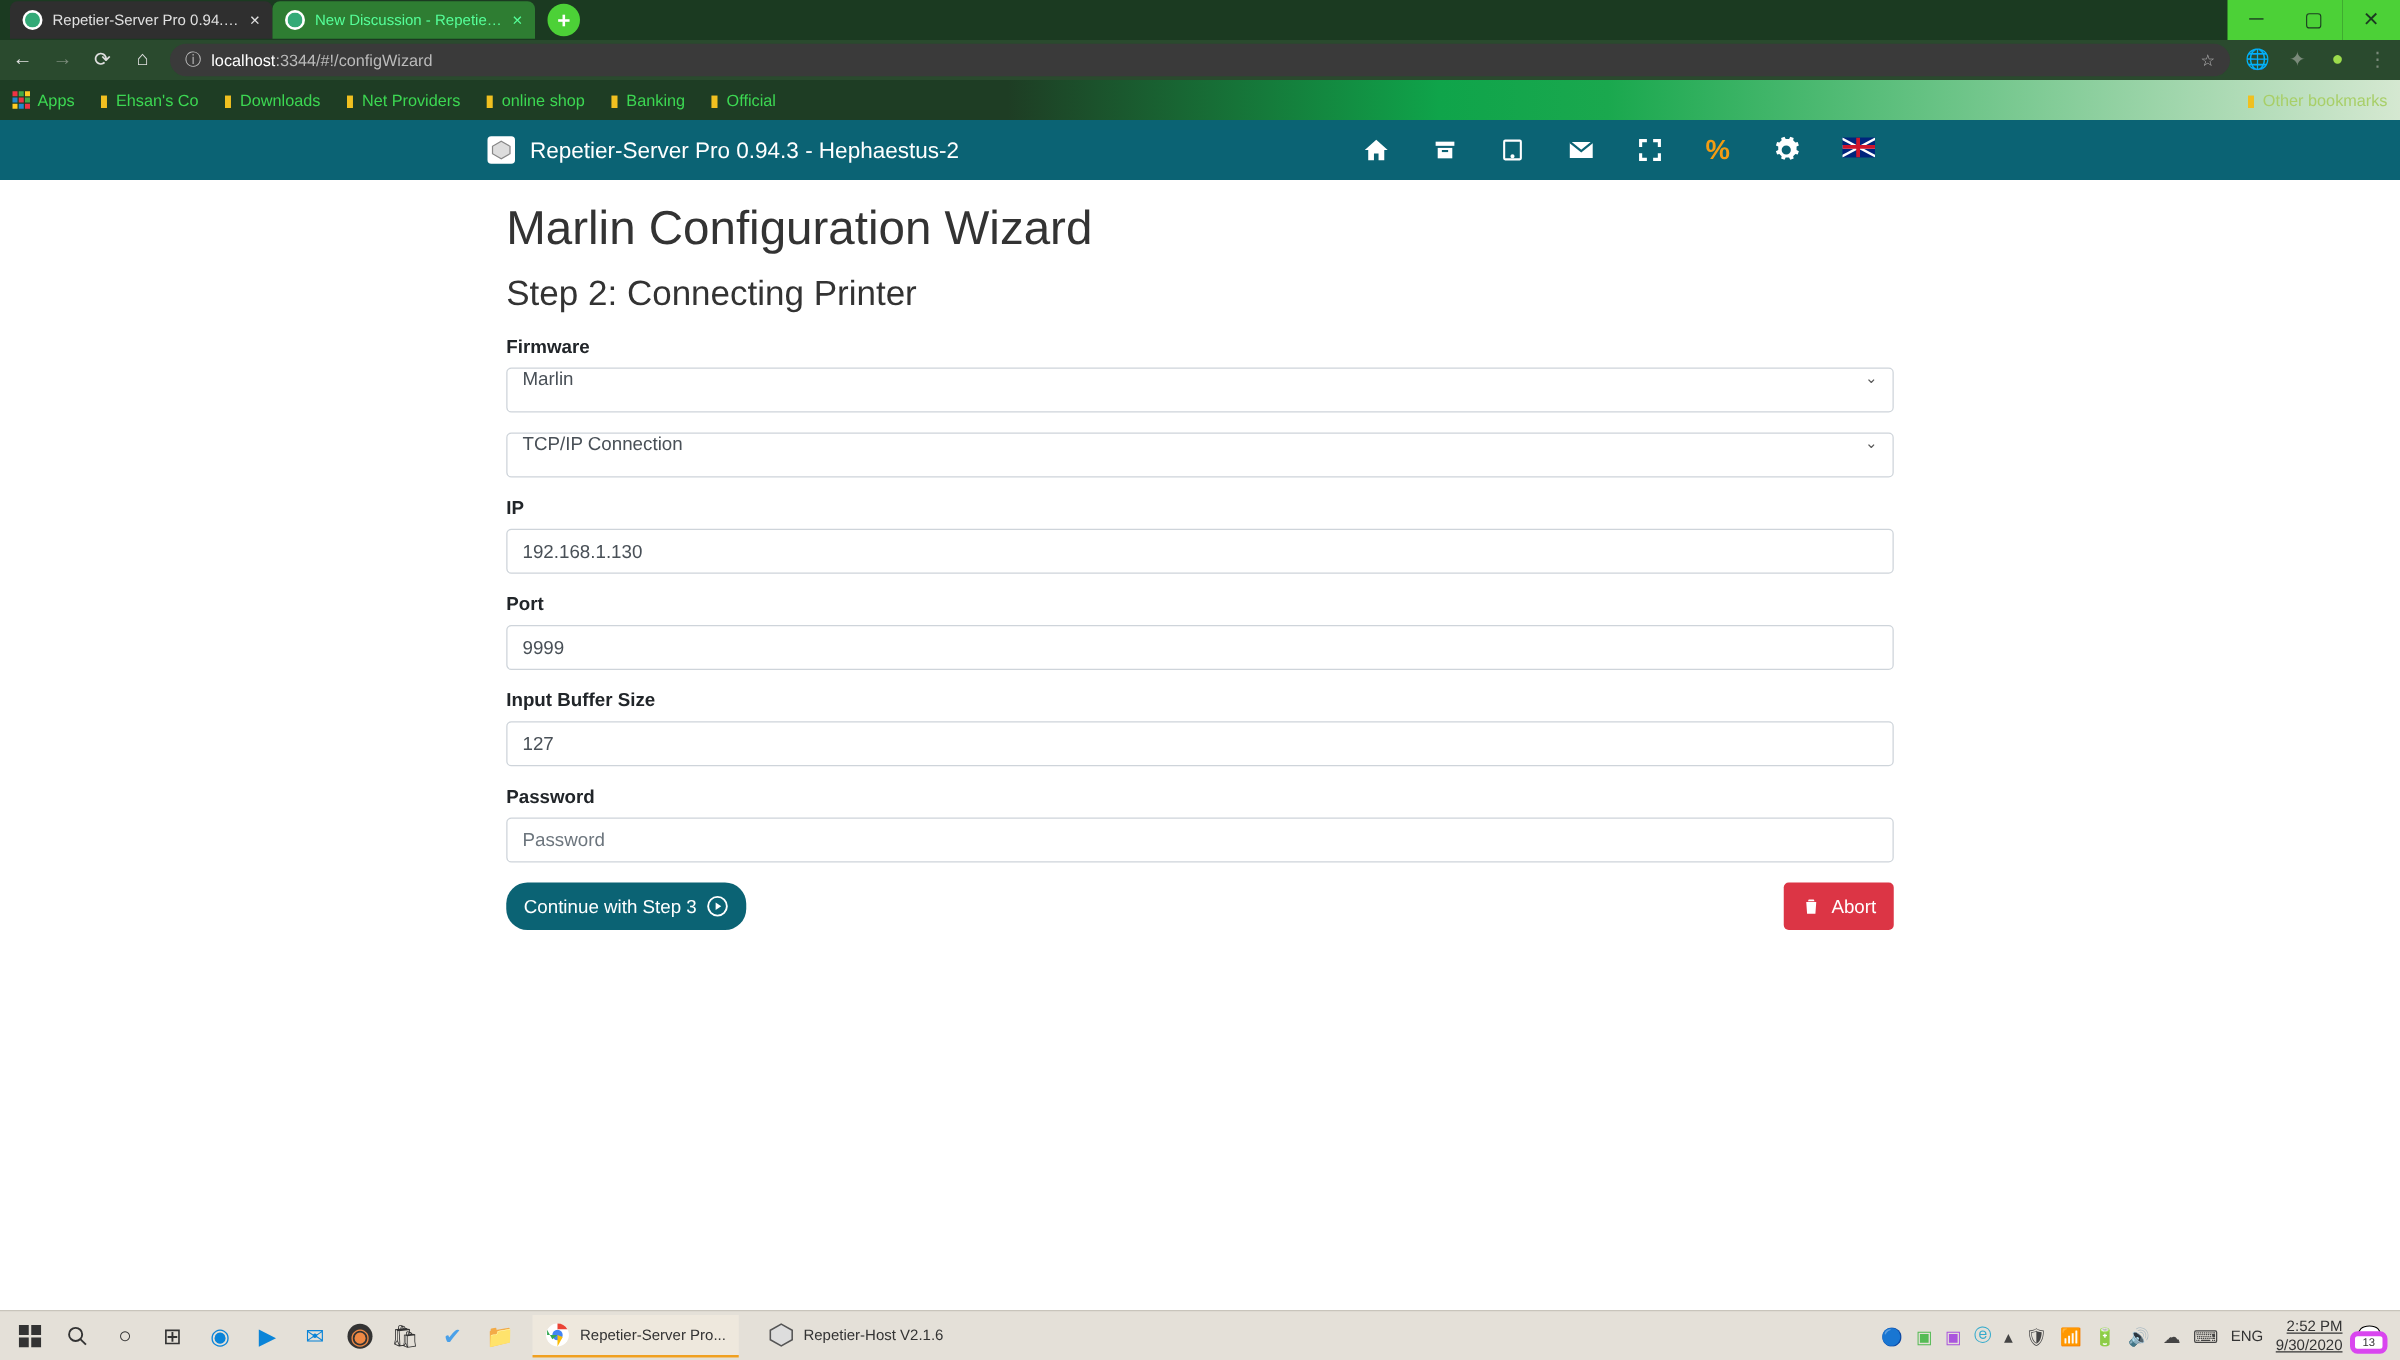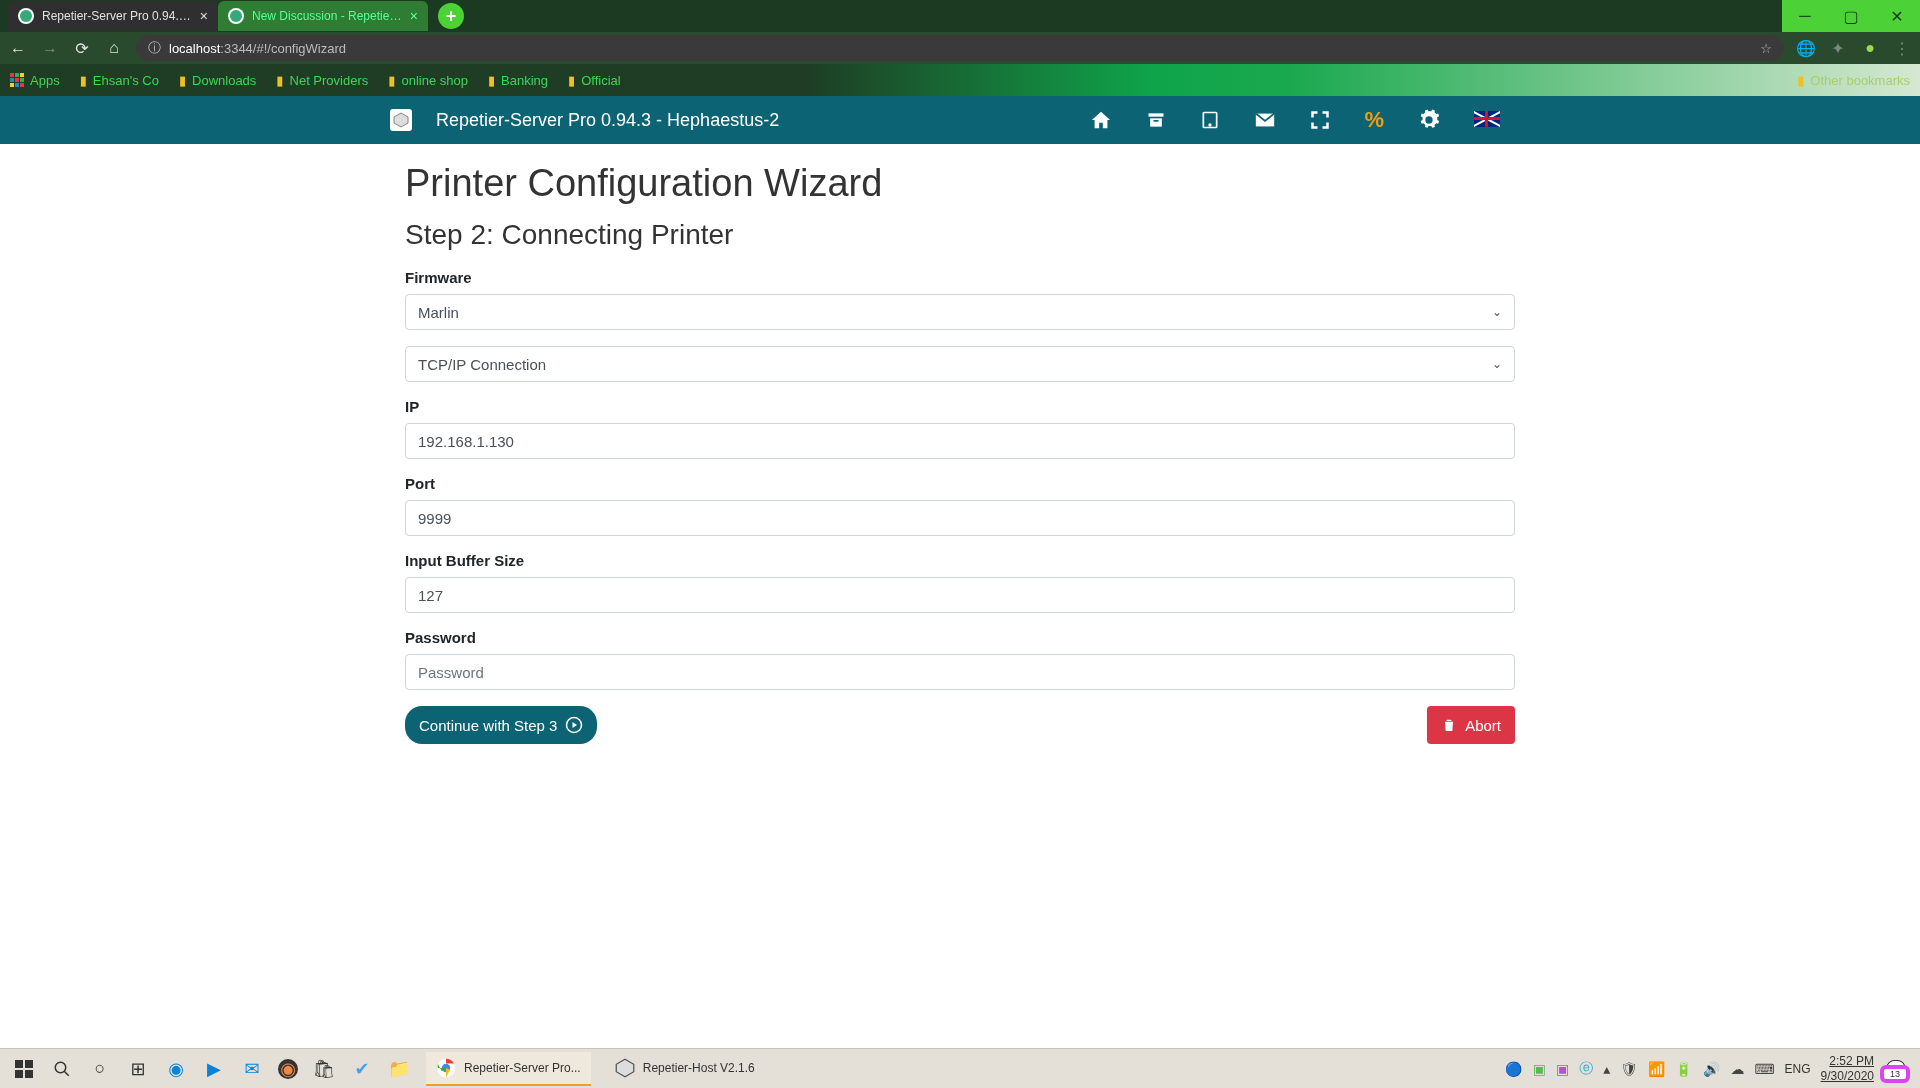--- a/index.html
+++ b/index.html
@@ -30,41 +30,41 @@
 .bm { display:flex; align-items:center; gap:6px; color:#3cd752; }
 .bm .folder { color:#f0c020; }
 .bm.apps { color:#3cd752; }
 .bm.apps .apps-ico { display:grid; grid-template-columns:repeat(3,4px); grid-template-rows:repeat(3,4px); gap:1px; }
 .bm.apps .apps-ico span { width:4px; height:4px; }
 .other-bm { margin-left:auto; color:#a8cf68; display:flex; align-items:center; gap:6px; }
 
 
 .app-nav { background:#0b6374; height:48px; display:flex; align-items:center; padding:0 30px 0 0; }
 .app-nav-inner { width:1110px; margin:0 auto; display:flex; align-items:center; height:48px; }
-.brand { display:flex; align-items:center; gap:24px; color:#fff; font-size:18px; }
+.brand { display:flex; align-items:center; gap:12px; color:#fff; font-size:18px; }
 .brand-logo { width:22px; height:22px; background:#fff; border-radius:3px; display:inline-flex; align-items:center; justify-content:center; }
 .nav-icons { margin-left:auto; display:flex; align-items:center; gap:34px; color:#fff; font-size:20px; }
 .nav-icons .pct { color:#f39c12; font-weight:bold; font-size:22px; }
 .flag { display:inline-block; width:26px; height:16px; background:linear-gradient(#00247d,#00247d); position:relative; overflow:hidden; }
 .flag::before, .flag::after { content:""; position:absolute; background:#fff; }
 .flag::before { width:100%; height:3px; top:6px; }
 .flag::after { width:3px; height:100%; left:11px; background:#cf142b; }
 .flag .diag1, .flag .diag2 { position:absolute; width:40px; height:2px; background:#fff; top:7px; left:-7px; }
 .flag .diag1 { transform:rotate(28deg); }
 .flag .diag2 { transform:rotate(-28deg); }
 .flag .red { position:absolute; width:100%; height:3px; background:#cf142b; top:6.5px; }
 
 
 .page { width:1110px; margin:0 auto; padding-top:18px; }
 h1 { font-size:38px; font-weight:500; color:#333; margin-bottom:14px; }
 h2 { font-size:28px; font-weight:500; color:#333; margin-bottom:18px; }
 .field { margin-bottom:16px; }
 .field label { display:block; font-size:15px; font-weight:600; color:#212529; margin-bottom:8px; }
 .field input, .field .select { width:100%; height:36px; border:1px solid #ced4da; border-radius:4px; padding:0 12px; font-size:15px; color:#495057; background:#fff; }
-.field .select { display:flex; align-items:center; justify-content:space-between; }
+.field .select { display:flex; align-items:flex-start; justify-content:space-between; }
 .field .select .chev { color:#555; font-size:12px; }
 .field input::placeholder { color:#6c757d; }
 .btn-row { display:flex; justify-content:space-between; margin-top:6px; }
 .btn { height:38px; padding:0 14px; border:none; border-radius:4px; font-size:15px; color:#fff; display:inline-flex; align-items:center; gap:8px; cursor:pointer; }
 .btn-primary { background:#0b6374;border-radius:17px; }
 .btn-danger { background:#dc3545; }
 
 
 .taskbar { position:absolute; bottom:0; left:0; right:0; height:40px; background:#e4e0d8; border-top:1px solid #c8c4bb; display:flex; align-items:center; padding:0 4px; font-size:12px; color:#333; }
 .taskbar .tb-left { display:flex; align-items:center; gap:14px; padding-left:8px; }
@@ -221,21 +221,21 @@
           </svg>
       </span>
       <span>
         <span class="flag"><span class="diag1"></span><span class="diag2"></span><span class="red"></span></span>
       </span>
     </div>
   </div>
 </div>
 
 <div class="page">
-  <h1>Printer Configuration Wizard</h1>
+  <h1>Marlin Configuration Wizard</h1>
   <h2>Step 2: Connecting Printer</h2>
 
   <div class="field">
     <label>Firmware</label>
     <div class="select">
       <span>Marlin</span>
       <span class="chev">⌄</span>
     </div>
   </div>
 

